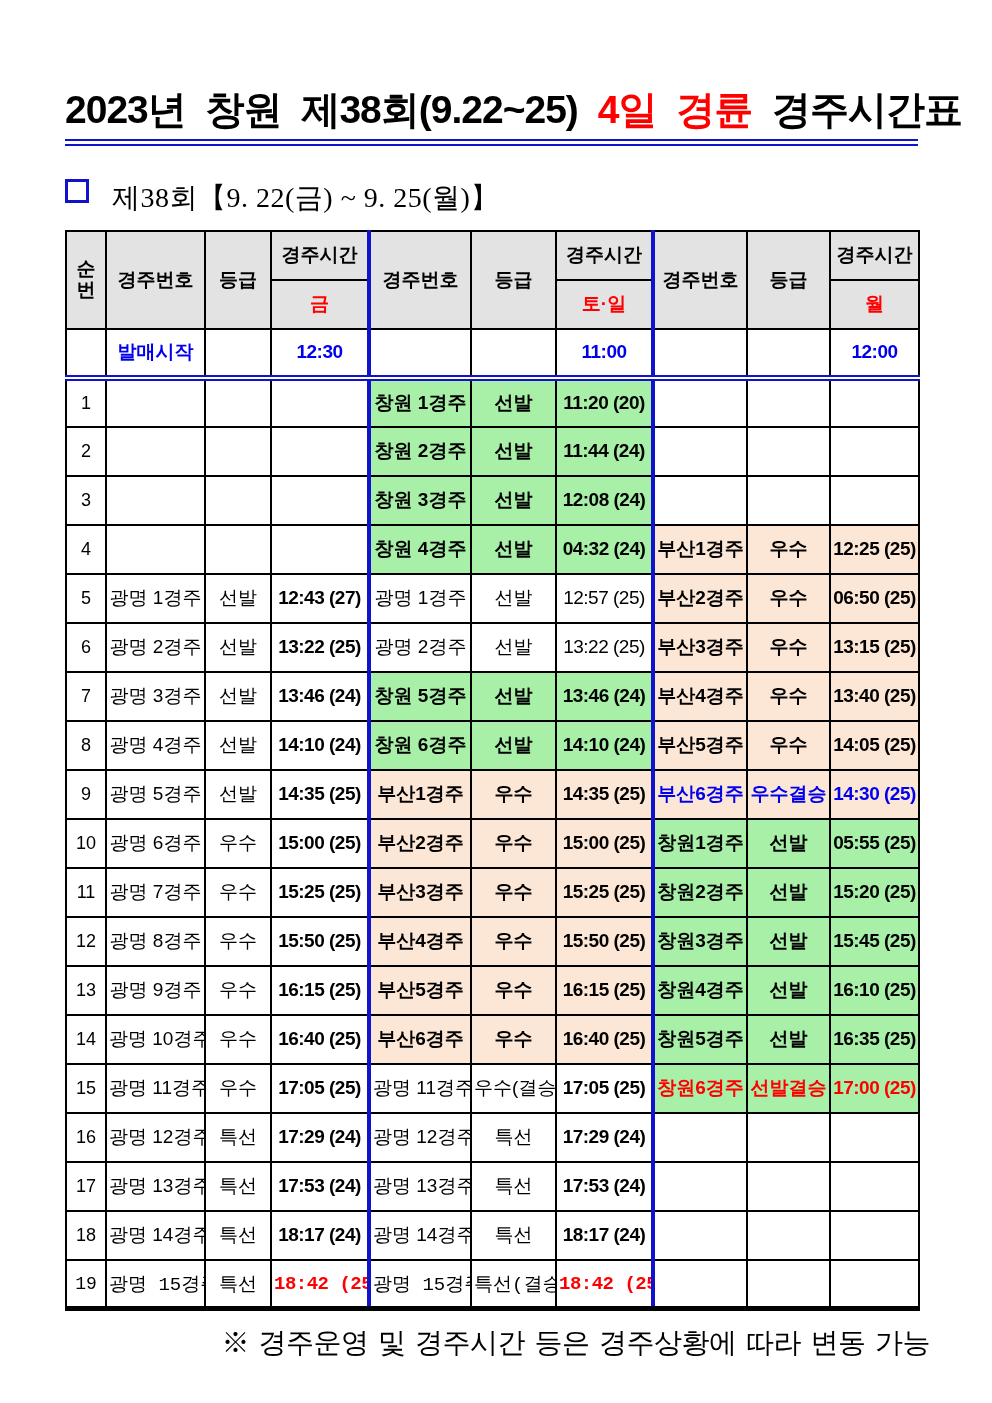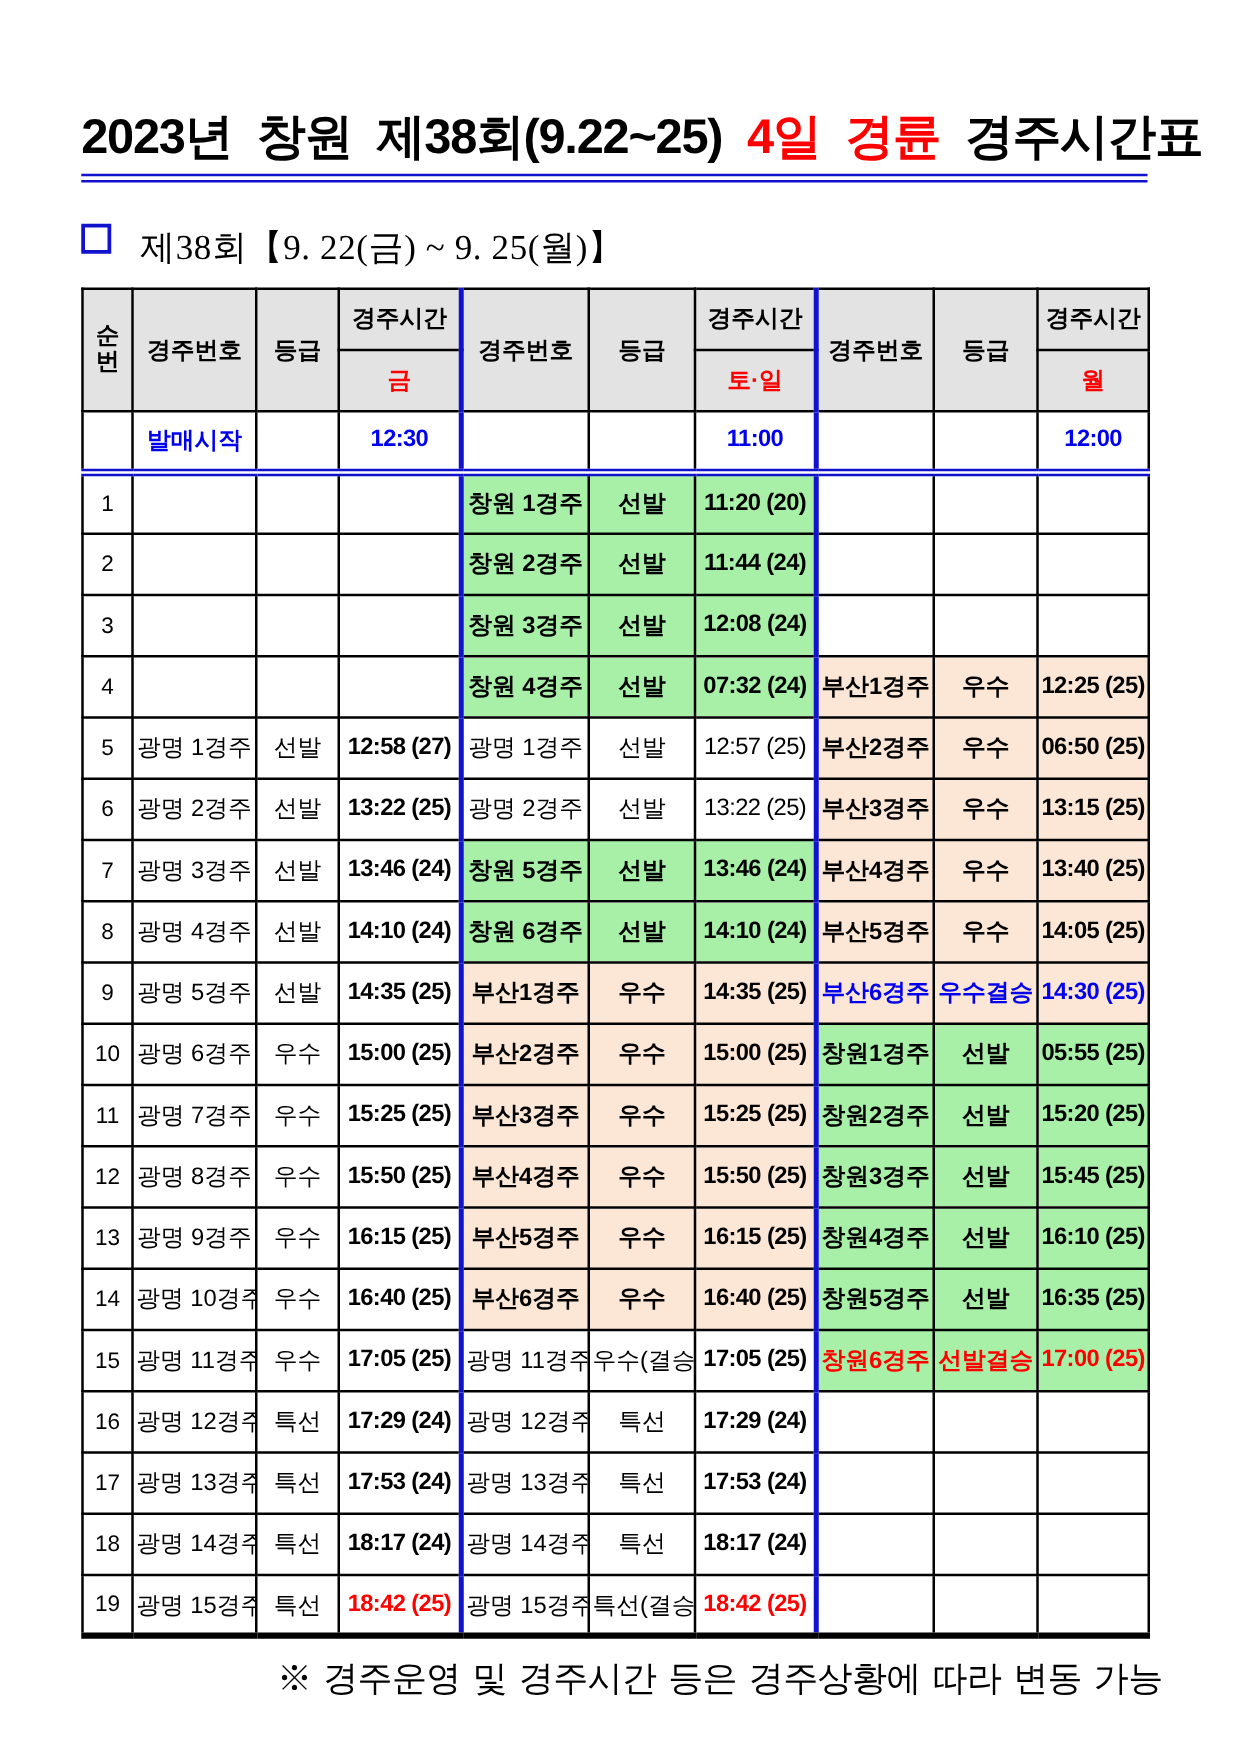--- a/index.html
+++ b/index.html
@@ -68,21 +68,21 @@
   thead tr { height: 39px; }
   thead th {
     background: var(--header_gray);
     font-weight: bold;
     font-size: 19px;
   }
   th.seq-h { white-space: pre-line; line-height: 1.1; font-size: 19px; }
   th.day { color: var(--red); }
   tr.sale-row { height: 46px; }
   tr.sale-row td { border-bottom: 6px double var(--accent_blue); margin-left: 19px; }
-  tbody tr:last-child td { border-bottom: 5px solid #000; }
+  tbody tr:last-child td { border-bottom: 5px solid #000; font-family: Liberation Mono, monospace; }
   td.grp-sep, th.grp-sep { border-left: 4px solid var(--accent_blue); }
   td.seq { font-size: 18px; }
   td.time { letter-spacing: -0.5px; }
   .b { font-weight: bold; }
   .c-blue { color: var(--text_blue); }
   .c-red { color: var(--red); }
   .bg-green { background: var(--green_bg); margin-left: 18px; }
   .bg-peach { background: var(--peach_bg); }
   .bg-white { background: #fff; }
 
@@ -192,30 +192,30 @@
     <td></td>
     <td class="time"></td>
   </tr>
         <tr>
     <td class="seq">4</td>
     <td></td>
     <td></td>
     <td class="time"></td>
     <td class="grp-sep bg-green b">창원 4경주</td>
     <td class="bg-green b">선발</td>
-    <td class="time bg-green b">07:32 (24)</td>
+    <td class="time bg-green b">04:32 (24)</td>
     <td class="grp-sep bg-peach b">부산1경주</td>
     <td class="bg-peach b">우수</td>
     <td class="time bg-peach b">12:25 (25)</td>
   </tr>
         <tr>
     <td class="seq">5</td>
     <td class="bg-white">광명 1경주</td>
     <td class="bg-white">선발</td>
-    <td class="time bg-white b">12:58 (27)</td>
+    <td class="time bg-white b">12:43 (27)</td>
     <td class="grp-sep bg-white">광명 1경주</td>
     <td class="bg-white">선발</td>
     <td class="time bg-white">12:57 (25)</td>
     <td class="grp-sep bg-peach b">부산2경주</td>
     <td class="bg-peach b">우수</td>
     <td class="time bg-peach b">06:50 (25)</td>
   </tr>
         <tr>
     <td class="seq">6</td>
     <td class="bg-white">광명 2경주</td>

